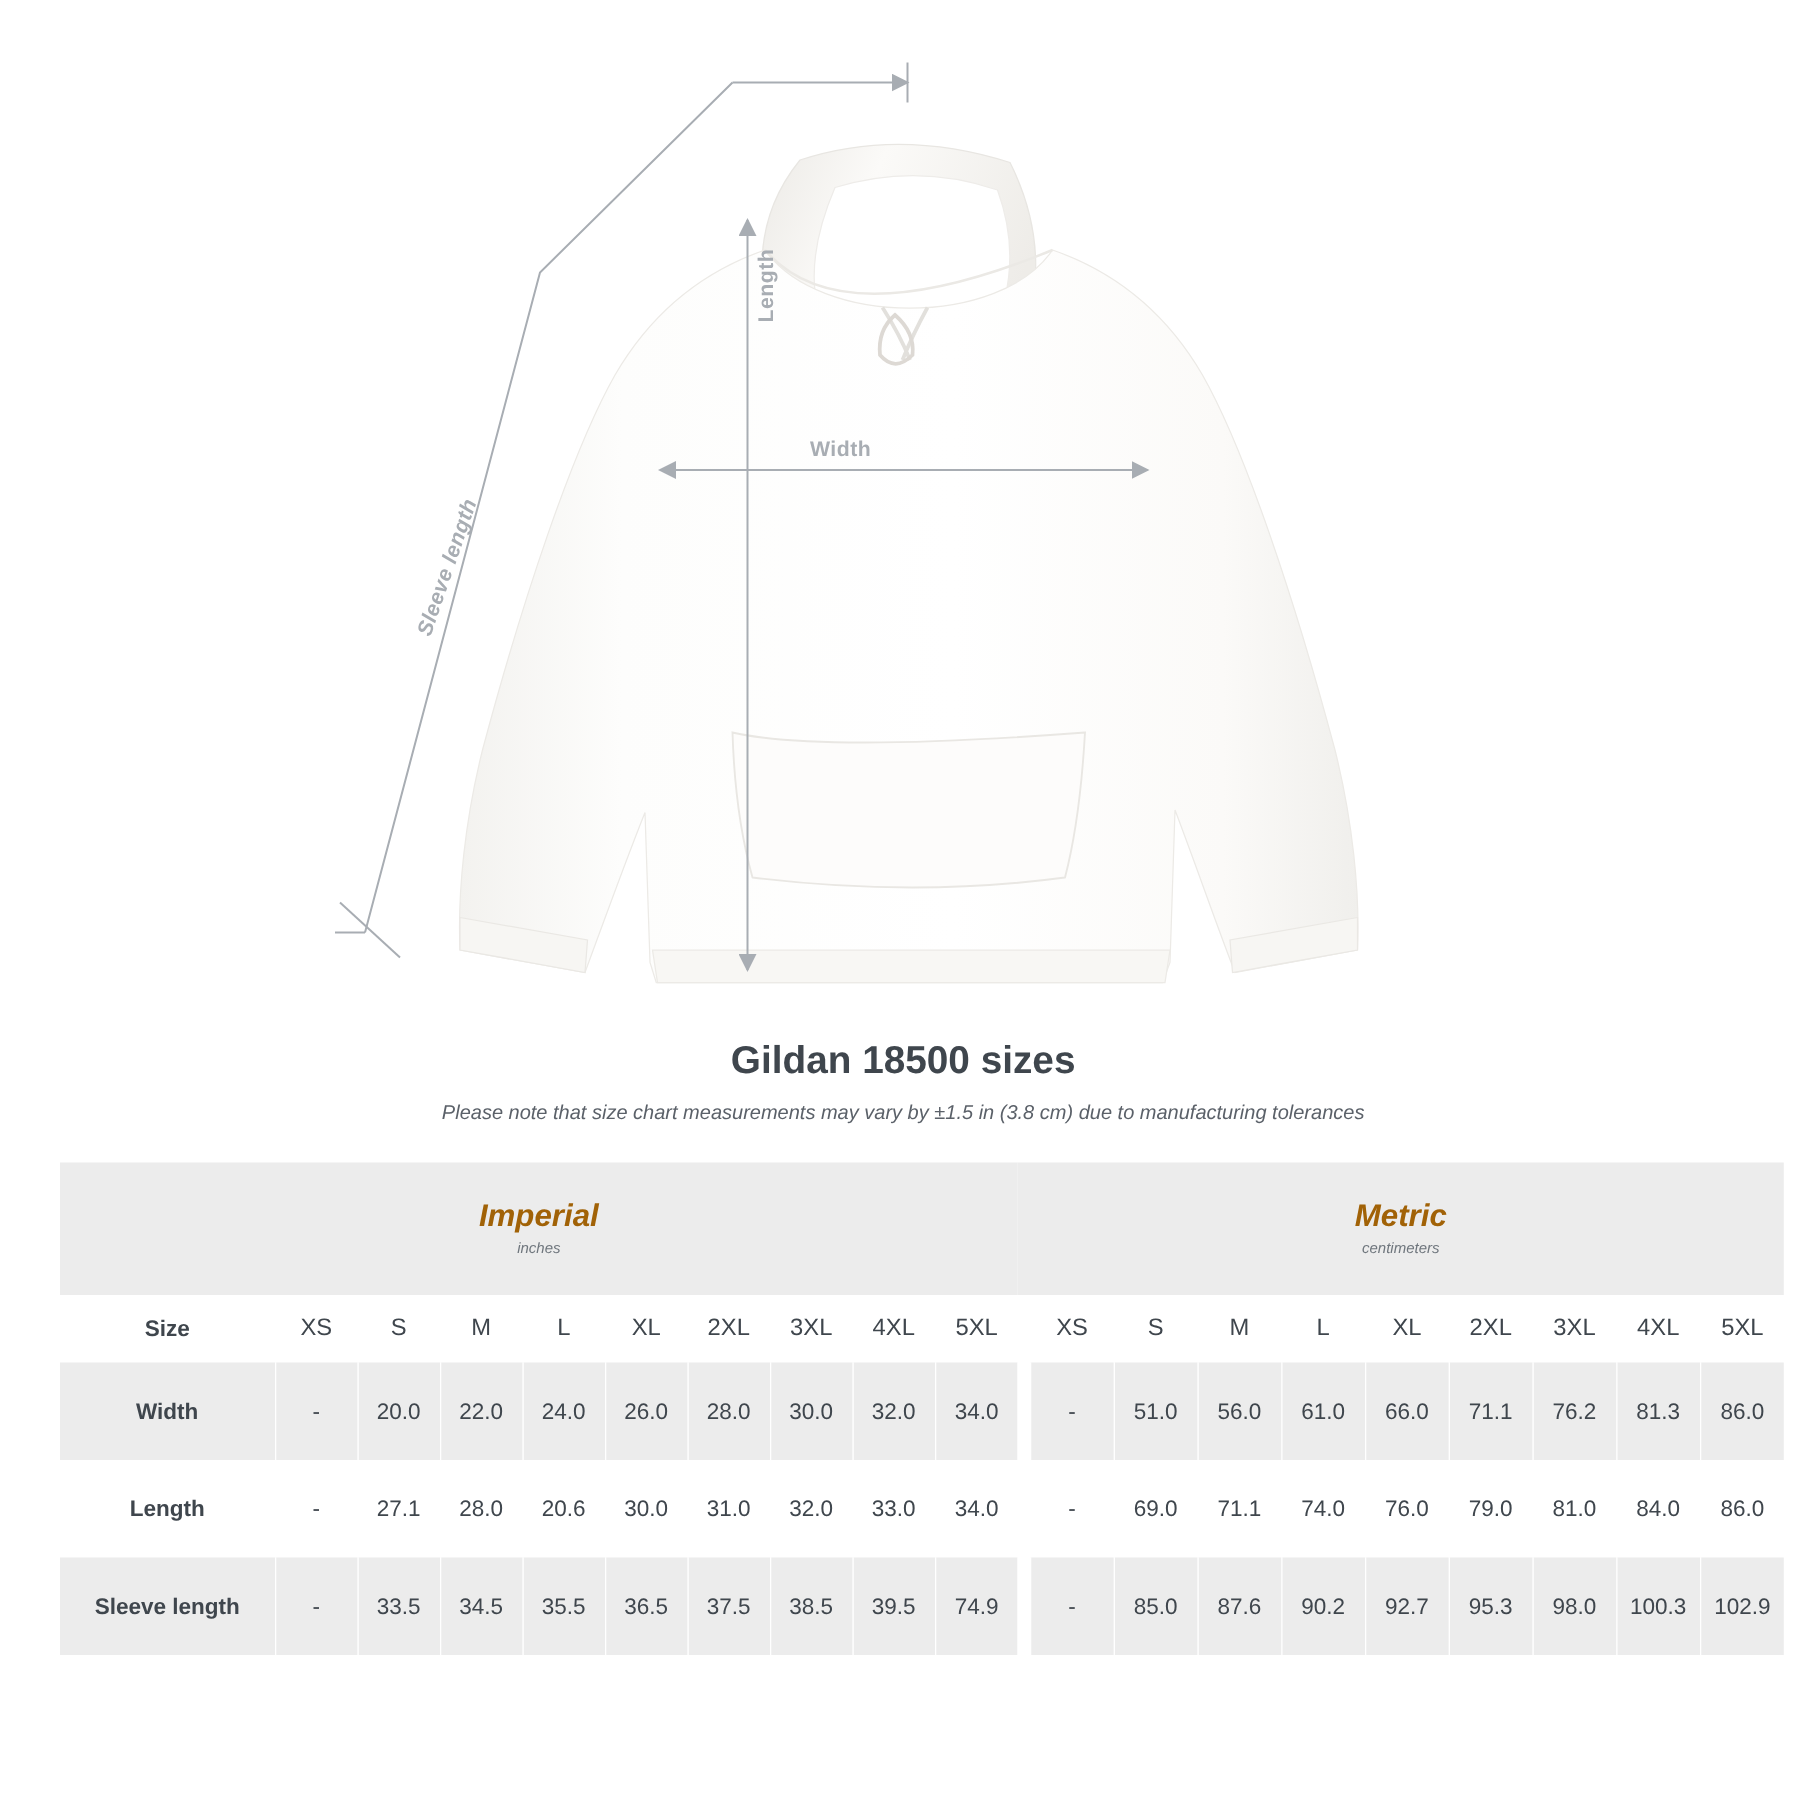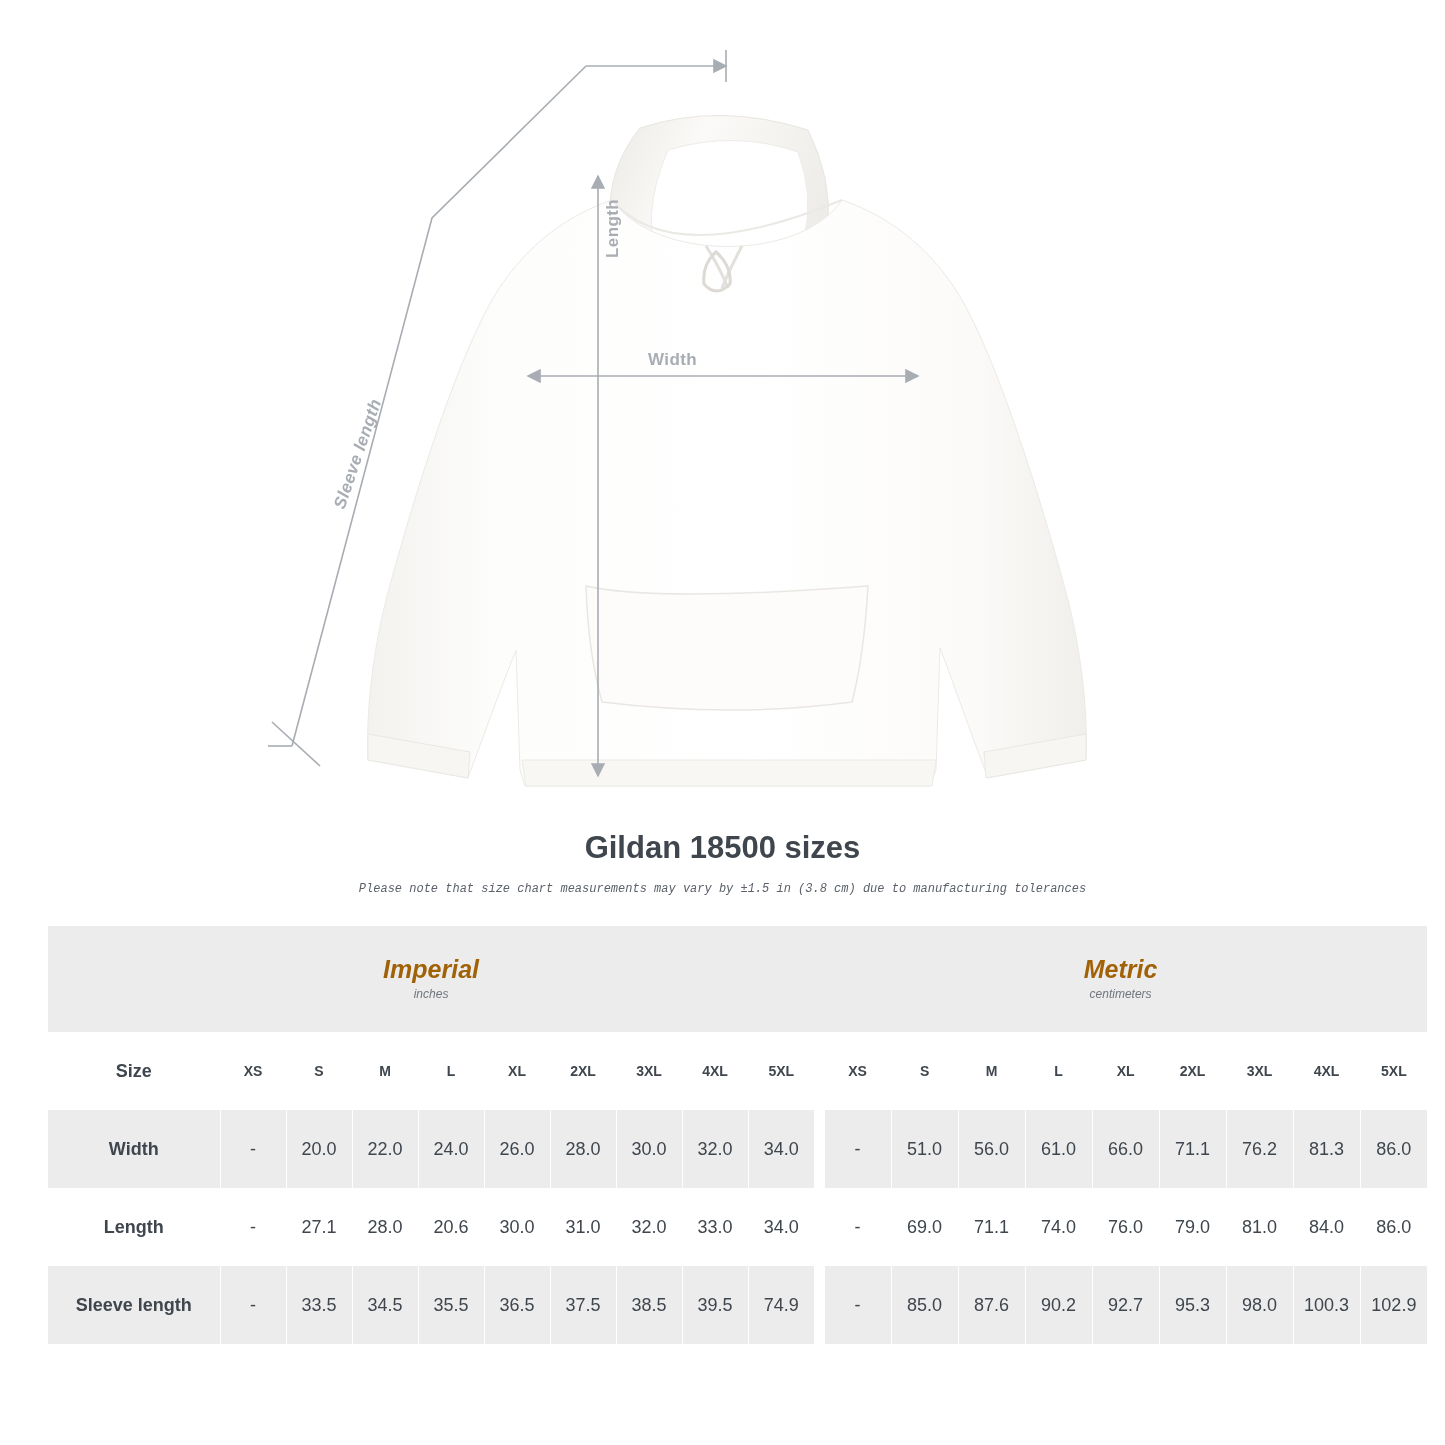--- a/index.html
+++ b/index.html
@@ -70,25 +70,24 @@
   .title-block {
     text-align: center;
   }
   .chart-title {
     font-size: 31px;
     font-weight: bold;
     color: #3f464d;
     margin: 0 0 16px 0;
   }
   .chart-note {
-    font-size: 12px;
+    font-size: 16px;
     font-style: italic;
     color: #5b6169;
     margin: 0;
-    font-family: Liberation Mono, monospace;
   }
 
   
   .table-wrap {
     margin: 30px 48px 0 48px;
   }
   table.size-table {
     border-collapse: collapse;
     width: 1349px;
     table-layout: fixed;
@@ -112,21 +111,21 @@
     line-height: 1.25;
   }
   .unit-head .unit-sub {
     font-size: 12px;
     font-style: italic;
     color: #6f767d;
     line-height: 1.6;
   }
 
   tr.head-row td, tr.head-row th {
-    height: 78px;
+    height: 54px;
     text-align: center;
   }
   tr.data-row td, tr.data-row th {
     height: 78px;
   }
 
   .rowlabel {
     width: 172px;
     text-align: center;
     vertical-align: middle;
@@ -144,22 +143,22 @@
     vertical-align: middle;
     font-size: 18px;
     color: #3f464d;
     background: #ffffff;
     border-left: 1px solid #ffffff;
   }
   tr.alt .cell {
     background: #ececec;
   }
   .cell.sizehead {
-    font-weight: bold;
-    font-size: 14px;
+    font-weight: normal;
+    font-size: 19px;
     margin-top: 20px;
   }
   .gap {
     background: #ffffff !important;
     width: 10px;
   }
 </style>
 </head>
 <body>
 

